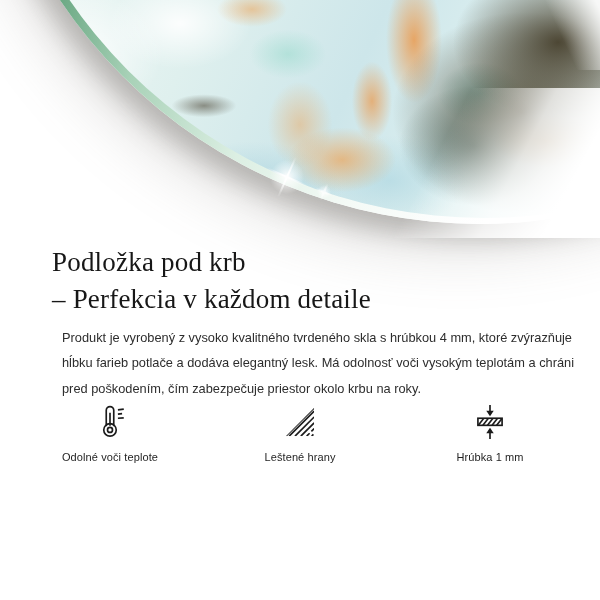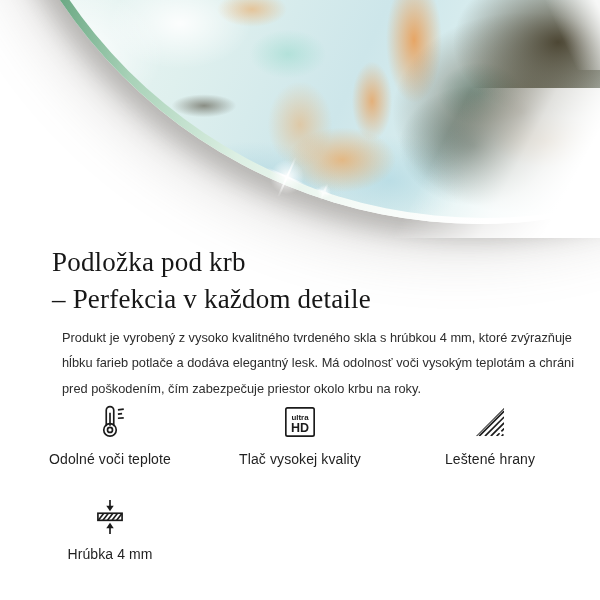--- a/index.html
+++ b/index.html
@@ -89,21 +89,21 @@
     font-size: 12.8px; line-height: 25.5px; color: #2d2d2d; margin-left: 22px;
   }
 
   
   .features {
     position: absolute; left: 15px; top: 402px; width: 570px;
     display: grid; grid-template-columns: repeat(3, 1fr); row-gap: 30px;
   }
   .feature { display: flex; flex-direction: column; align-items: center; gap: 9px; }
   .feature .ic { width: 40px; height: 40px; }
-  .feature .lbl { font-size: 14px; color: #1f1f1f; letter-spacing: 0.1px; white-space: nowrap; }
+  .feature .lbl { font-size: 11px; color: #1f1f1f; letter-spacing: 0.1px; white-space: nowrap; }
   .ic svg { width: 40px; height: 40px; display: block; }
   .ic .s { stroke: #1b1b1b; stroke-width: 2; fill: none; }
   .ic .f { fill: #1b1b1b; }
   .ic text { font-family: "Liberation Sans", sans-serif; font-weight: bold; fill: #1b1b1b; }
 </style>
 </head>
 <body>
 
 <div class="stage">
 
@@ -139,30 +139,20 @@
           <line class="s" x1="24" y1="13" x2="24" y2="28.5"></line>
           <circle class="s" cx="24" cy="33.5" r="3"></circle>
           <line class="s" x1="33.5" y1="9.5" x2="40.5" y2="8.5"></line>
           <line class="s" x1="33.5" y1="14.5" x2="38.5" y2="14"></line>
           <line class="s" x1="33.5" y1="19.5" x2="40.5" y2="19"></line>
         </svg>
       </div>
       <div class="lbl">Odolné voči teplote</div>
     </div>
 
-    <div class="feature">
-      <div class="ic">
-        <svg viewBox="0 0 48 48">
-          <rect class="s" x="7" y="7" width="34" height="34" rx="2" stroke-width="2.5"></rect>
-          <text x="24" y="21" font-size="9.5" text-anchor="middle">ultra</text>
-          <text x="24" y="35.5" font-size="15" text-anchor="middle">HD</text>
-        </svg>
-      </div>
-      <div class="lbl">Tlač vysokej kvality</div>
-    </div>
 
 
 
     <div class="feature">
       <div class="ic">
         <svg viewBox="0 0 48 48">
           <defs>
               <clipPath id="clipTri">
                 <path d="M7 41 L41 41 L41 7 Z"></path>
               </clipPath>
@@ -195,17 +185,17 @@
             <line class="s" stroke-width="2.4" x1="10" y1="28" x2="17" y2="19"></line>
             <line class="s" stroke-width="2.4" x1="15.5" y1="28" x2="22.5" y2="19"></line>
             <line class="s" stroke-width="2.4" x1="21" y1="28" x2="28" y2="19"></line>
             <line class="s" stroke-width="2.4" x1="26.5" y1="28" x2="33.5" y2="19"></line>
             <line class="s" stroke-width="2.4" x1="32" y1="28" x2="39" y2="19"></line>
           </g>
           <line class="s" stroke-width="2.6" x1="24" y1="44.5" x2="24" y2="37"></line>
           <polygon class="f" points="19.5,37.5 28.5,37.5 24,31"></polygon>
         </svg>
       </div>
-      <div class="lbl">Hrúbka 4 mm</div>
+      <div class="lbl">Hrúbka 1 mm</div>
     </div>
 
   </div>
 </div>
 
 </body></html>

